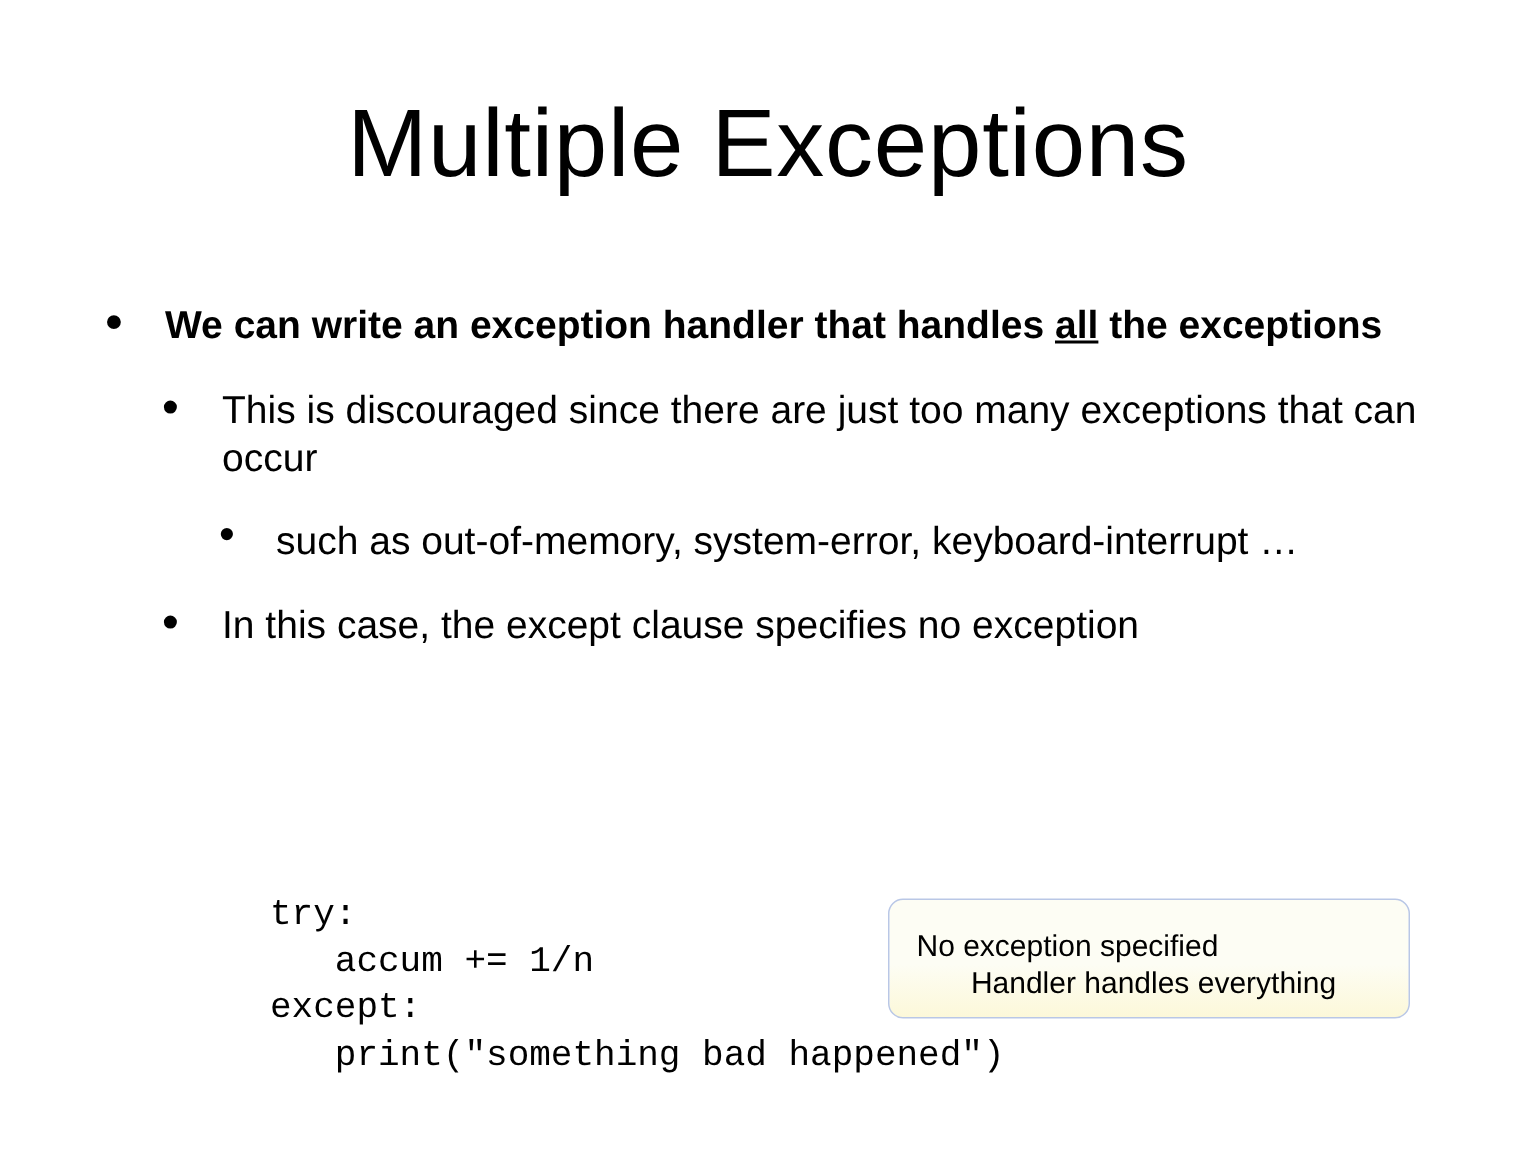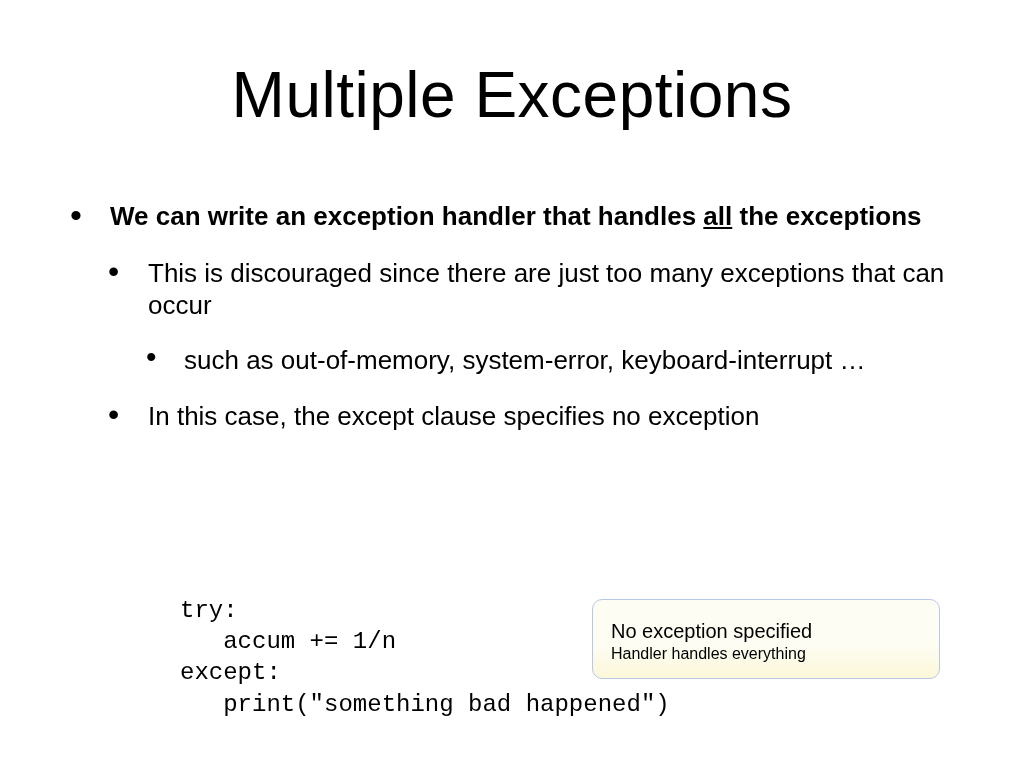--- a/index.html
+++ b/index.html
@@ -109,23 +109,24 @@
     box-sizing: border-box;
     padding: 20px 12px 0 18px;
     font-family: Arial, Helvetica, sans-serif;
     margin-left: 36px;
   }
   .callout .line1 {
     font-size: 20px;
     line-height: 1.15;
   }
   .callout .line2 {
-    font-size: 16px;
+    font-size: 20px;
     line-height: 1.15;
     margin-top: 2px;
+    text-align: center;
   }
 </style>
 </head>
 <body>
 
 <div class="slide">
 
   <div class="title">Multiple Exceptions</div>
 
   <div class="content">

